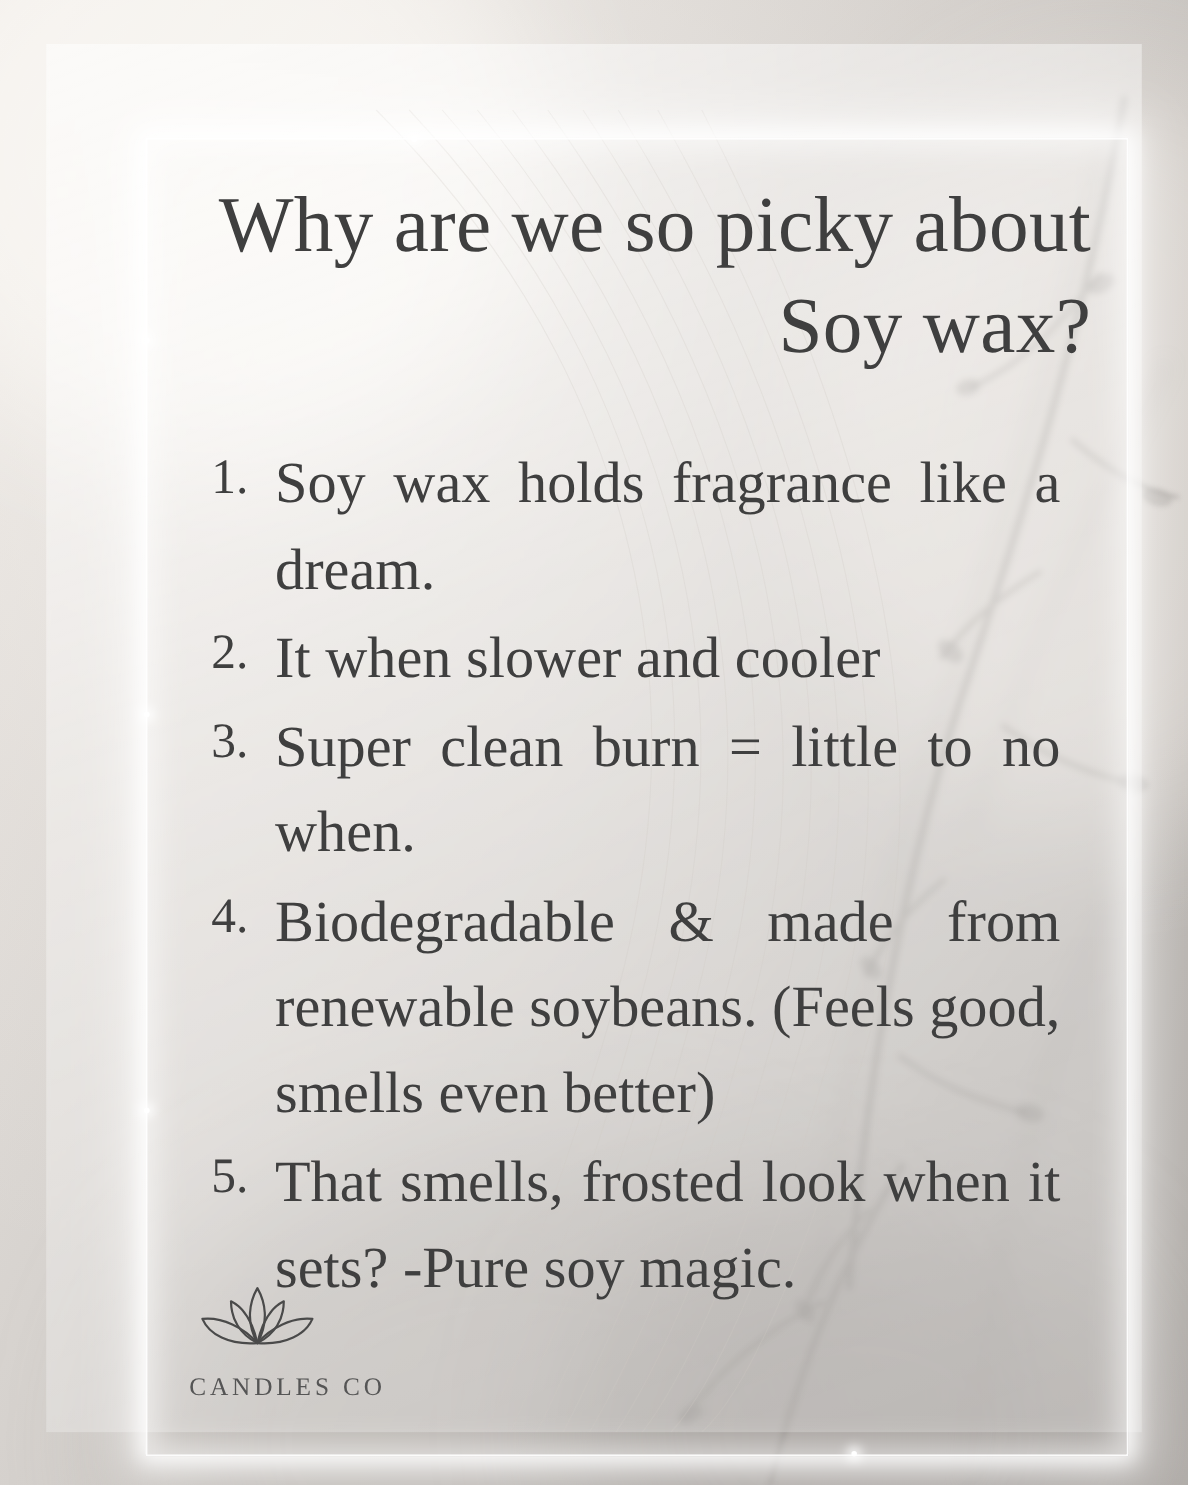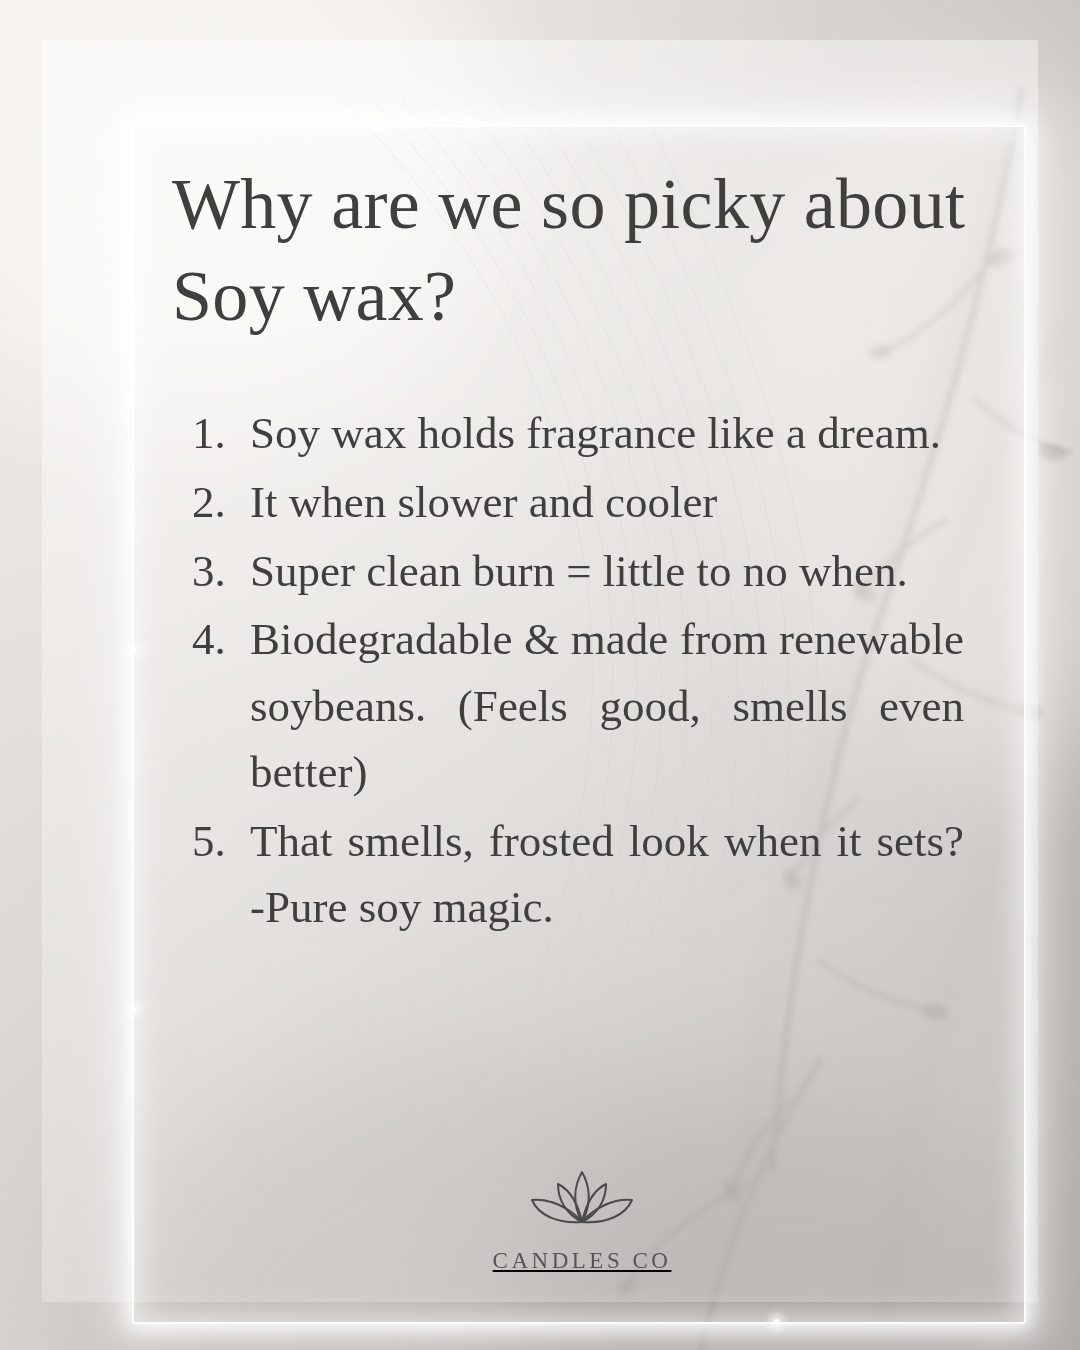--- a/index.html
+++ b/index.html
@@ -90,39 +90,39 @@
     position: absolute;
     left: 130px;
     top: 100px;
     width: 820px;
     height: 1170px;
   }
 
   .title {
     margin: 0;
     padding-top: 18px;
-    text-align: left;
+    text-align: right;
     font-family: "Liberation Serif", serif;
     font-weight: 400;
     font-size: 72px;
     line-height: 1.28;
     color: #3f3f3f;
     letter-spacing: 0.3px;
   }
 
   .list {
     margin: 58px 0 0 0;
     padding: 0 28px 0 72px;
     list-style: none;
     counter-reset: item;
   }
   .list li {
     counter-increment: item;
     position: relative;
-    font-size: 45px;
+    font-size: 53px;
     line-height: 1.48;
     color: #3f3f3f;
     text-align: justify;
     text-justify: inter-word;
     margin-bottom: 2px;
     padding-left: 6px;
   }
   .list li::before {
     content: counter(item) ".";
     position: absolute;
@@ -133,22 +133,21 @@
     font-size: 45px;
   }
   
   .list li span.txt { display: inline; }
 
   .logo-wrap {
     position: absolute;
     left: 0;
     right: 0;
     bottom: 36px;
-    text-align: center;
-    text-decoration: underline;
+    text-align: left;
   }
   .logo-mark {
     display: inline-block;
     line-height: 0;
   }
   .brand {
     margin-top: 6px;
     font-family: "Liberation Serif", serif;
     font-size: 23px;
     letter-spacing: 3.5px;

